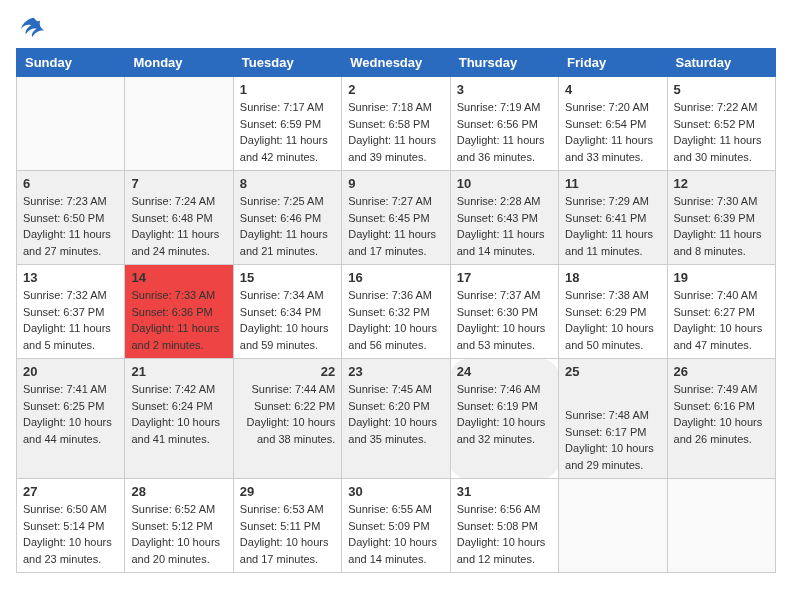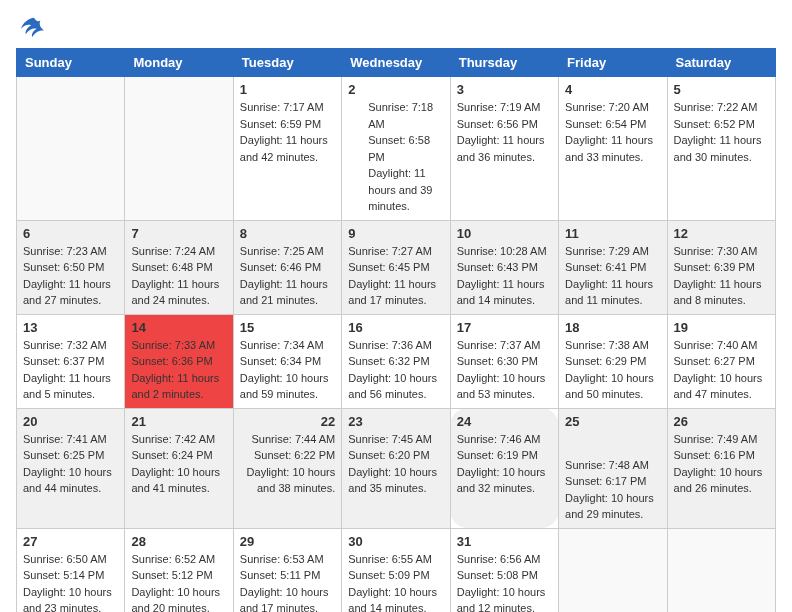--- a/index.html
+++ b/index.html
@@ -96,21 +96,21 @@
         <td class="empty" style="background: rgb(249, 249, 249);"></td>
         <td class="empty" style="background: rgb(249, 249, 249);"></td>
         <td style="background: rgb(255, 255, 255);">
           <span class="day-number">1</span>
           <div class="day-info" style="white-space: pre-line;">Sunrise: 7:17 AM
 Sunset: 6:59 PM
 Daylight: 11 hours and 42 minutes.</div>
         </td>
         <td style="background: rgb(255, 255, 255);">
           <span class="day-number">2</span>
-          <div class="day-info" style="white-space: pre-line; margin-left: 20px;">Sunrise: 7:18 AM
+          <div class="day-info" style="white-space: pre-line;">Sunrise: 7:18 AM
 Sunset: 6:58 PM
 Daylight: 11 hours and 39 minutes.</div>
         </td>
         <td style="background: rgb(255, 255, 255);">
           <span class="day-number">3</span>
           <div class="day-info" style="white-space: pre-line;">Sunrise: 7:19 AM
 Sunset: 6:56 PM
 Daylight: 11 hours and 36 minutes.</div>
         </td>
         <td style="background: rgb(255, 255, 255);">
@@ -146,21 +146,21 @@
 Daylight: 11 hours and 21 minutes.</div>
         </td>
         <td style="background: rgb(240, 240, 240);">
           <span class="day-number">9</span>
           <div class="day-info" style="white-space: pre-line;">Sunrise: 7:27 AM
 Sunset: 6:45 PM
 Daylight: 11 hours and 17 minutes.</div>
         </td>
         <td style="background: rgb(240, 240, 240);">
           <span class="day-number">10</span>
-          <div class="day-info" style="white-space: pre-line;">Sunrise: 10:28 AM
+          <div class="day-info" style="white-space: pre-line;">Sunrise: 2:28 AM
 Sunset: 6:43 PM
 Daylight: 11 hours and 14 minutes.</div>
         </td>
         <td style="background: rgb(240, 240, 240);">
           <span class="day-number">11</span>
           <div class="day-info" style="white-space: pre-line;">Sunrise: 7:29 AM
 Sunset: 6:41 PM
 Daylight: 11 hours and 11 minutes.</div>
         </td>
         <td style="background: rgb(240, 240, 240);">

